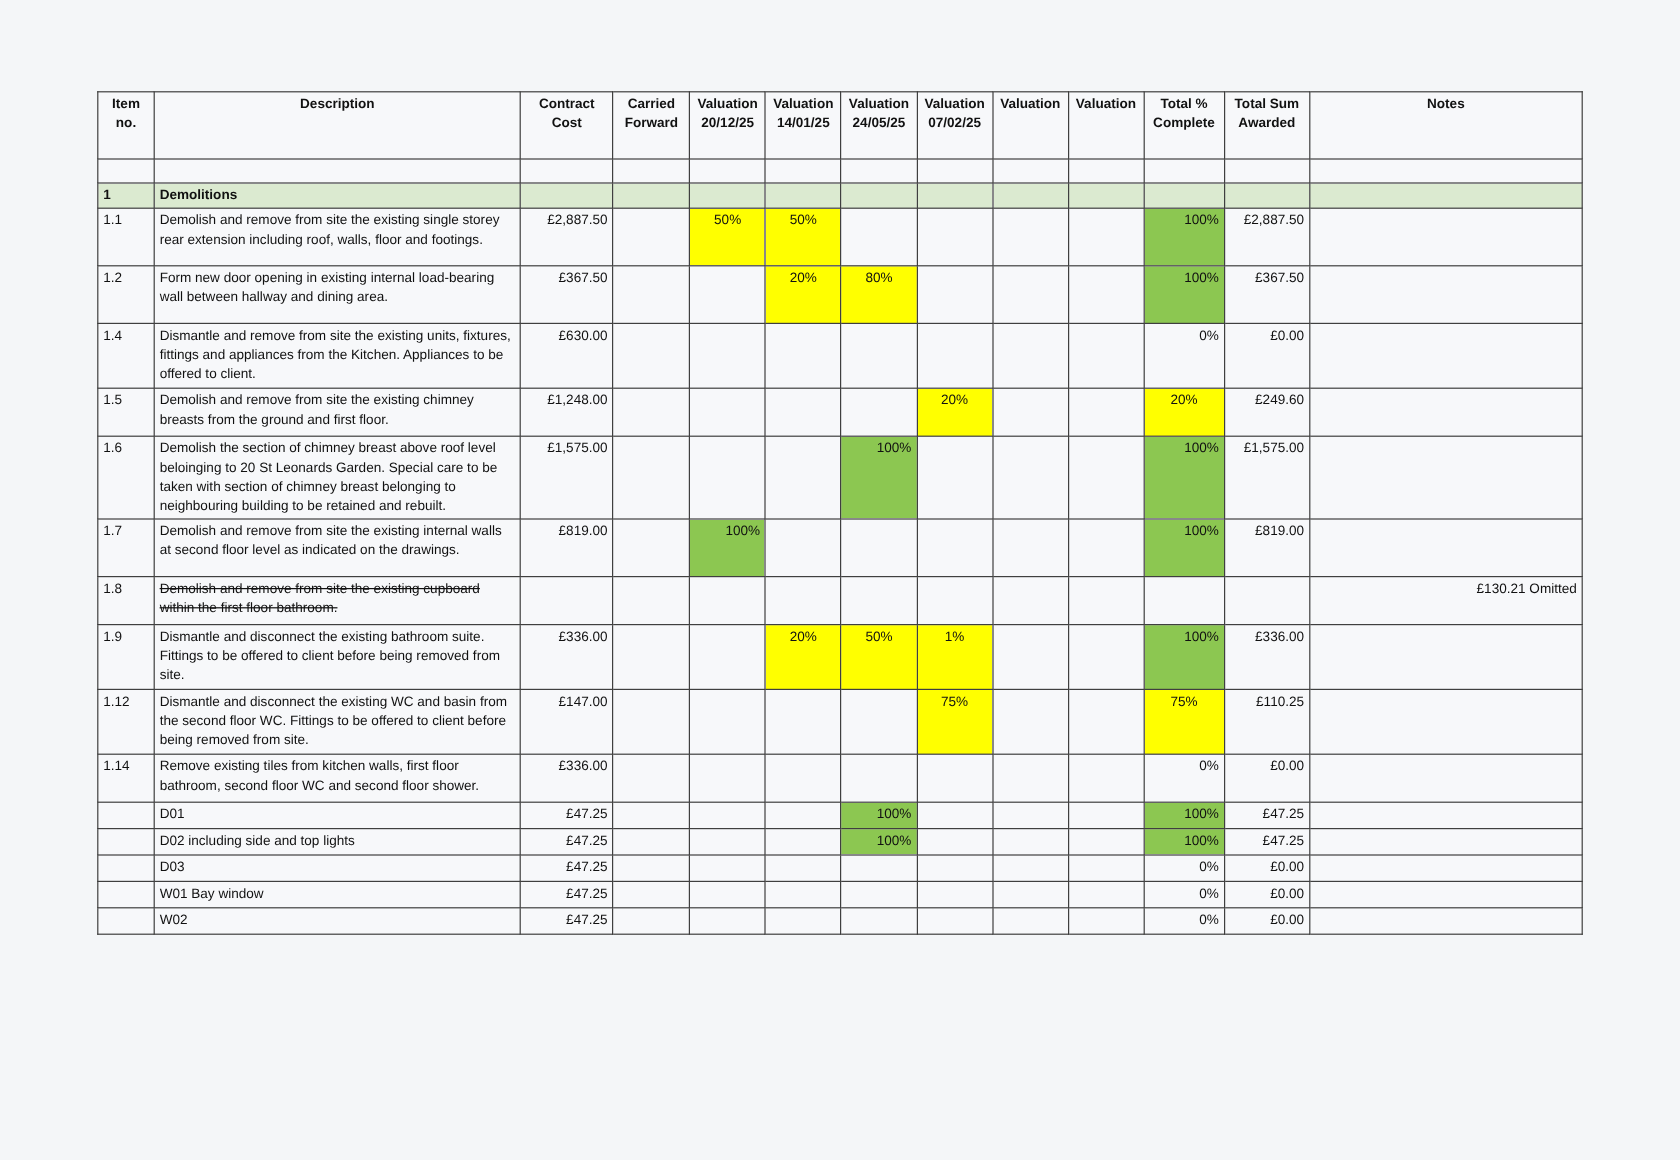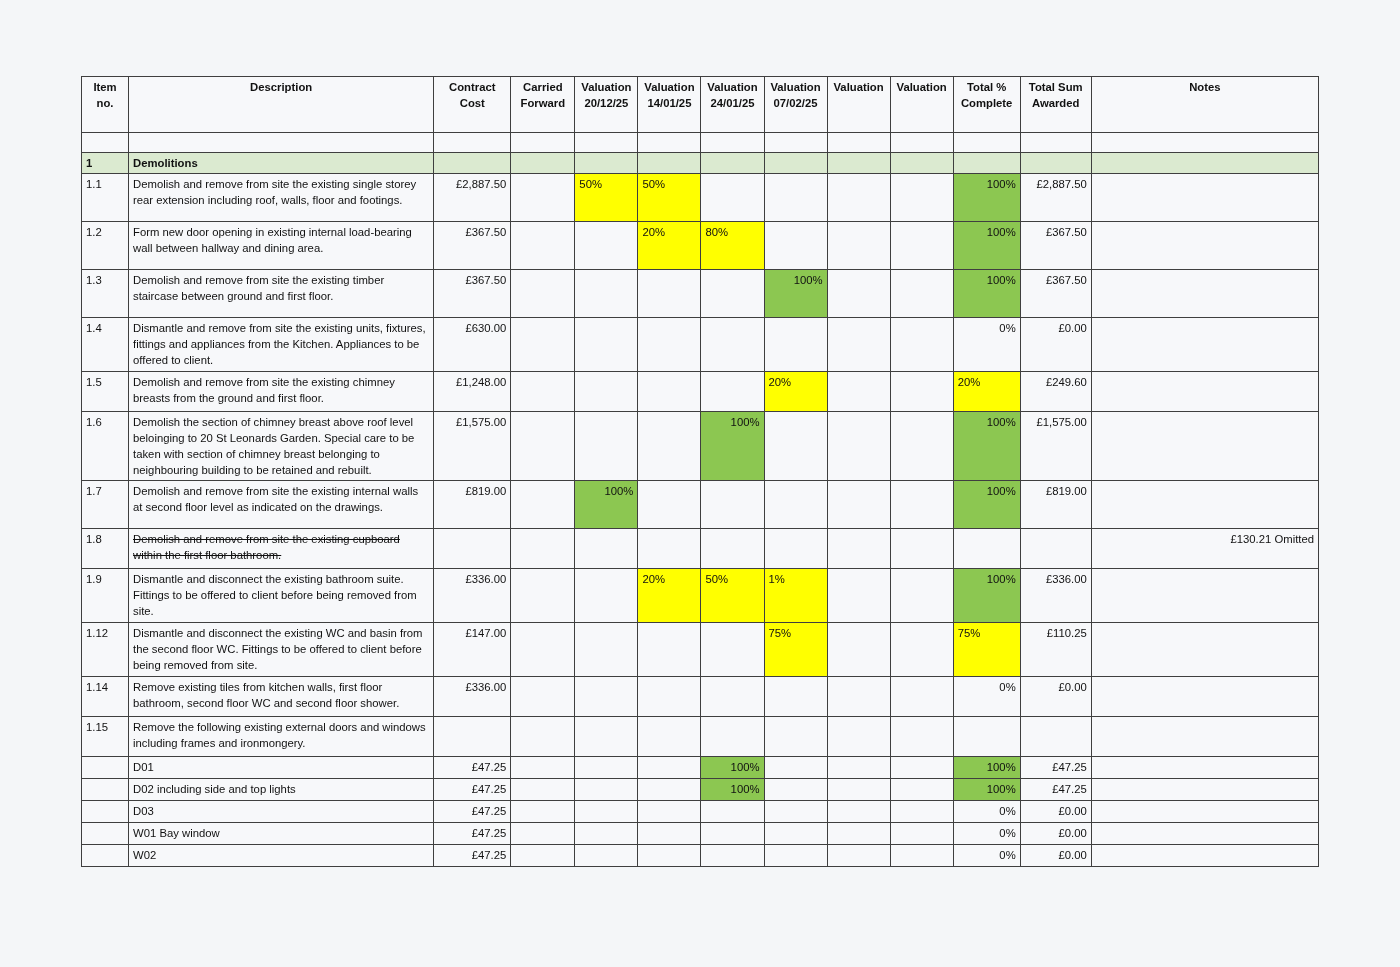--- a/index.html
+++ b/index.html
@@ -66,21 +66,21 @@
   tr.section-row td {
     background: #dbead0;
     font-weight: bold;
     height: 19px;
     vertical-align: middle;
   }
 
   
   .num      { text-align: right; }
   .mid      { vertical-align: middle; }
-  .yellow   { background: #ffff00 !important; text-align: left; }
+  .yellow   { background: #ffff00 !important; text-align: center; }
   .green    { background: #8cc751 !important; text-align: right; margin-left: 36px; }
   .strike   { text-decoration: line-through; }
   .desc     { padding-left: 5px; }
   .item     { padding-left: 3px; }
   tr.r-h48 td { height: 48px; }
   tr.r-h54 td { height: 54px; }
   tr.r-h68 td { height: 68px; }
   tr.r-h40 td { height: 40px; }
   tr.r-h22 td { height: 22px; }
 </style>
@@ -123,21 +123,21 @@
           <th>
             <span class="hl">Valuation</span>
             <span class="hl">20/12/25</span>
           </th>
           <th>
             <span class="hl">Valuation</span>
             <span class="hl">14/01/25</span>
           </th>
           <th>
             <span class="hl">Valuation</span>
-            <span class="hl">24/01/25</span>
+            <span class="hl">24/05/25</span>
           </th>
           <th>
             <span class="hl">Valuation</span>
             <span class="hl">07/02/25</span>
           </th>
           <th>
             <span class="hl">Valuation</span>
           </th>
           <th>
             <span class="hl">Valuation</span>
@@ -209,35 +209,20 @@
           <td class="num"></td>
           <td class="num yellow">20%</td>
           <td class="num yellow">80%</td>
           <td class="num"></td>
           <td class="num"></td>
           <td class="num"></td>
           <td class="num green">100%</td>
           <td class="num">£367.50</td>
           <td class="num"></td>
         </tr>
-        <tr class="r-h48">
-          <td class="item">1.3</td>
-          <td class="desc">Demolish and remove from site the existing timber staircase between ground and first floor.</td>
-          <td class="num">£367.50</td>
-          <td class="num"></td>
-          <td class="num"></td>
-          <td class="num"></td>
-          <td class="num"></td>
-          <td class="num green">100%</td>
-          <td class="num"></td>
-          <td class="num"></td>
-          <td class="num green">100%</td>
-          <td class="num">£367.50</td>
-          <td class="num"></td>
-        </tr>
         <tr class="r-h54">
           <td class="item">1.4</td>
           <td class="desc">Dismantle and remove from site the existing units, fixtures, fittings and appliances from the Kitchen. Appliances to be offered to client.</td>
           <td class="num">£630.00</td>
           <td class="num"></td>
           <td class="num"></td>
           <td class="num"></td>
           <td class="num"></td>
           <td class="num"></td>
           <td class="num"></td>
@@ -344,35 +329,20 @@
           <td class="num"></td>
           <td class="num"></td>
           <td class="num"></td>
           <td class="num"></td>
           <td class="num"></td>
           <td class="num"></td>
           <td class="num">0%</td>
           <td class="num">£0.00</td>
           <td class="num"></td>
         </tr>
-        <tr class="r-h40">
-          <td class="item">1.15</td>
-          <td class="desc">Remove the following existing external doors and windows including frames and ironmongery.</td>
-          <td class="num"></td>
-          <td class="num"></td>
-          <td class="num"></td>
-          <td class="num"></td>
-          <td class="num"></td>
-          <td class="num"></td>
-          <td class="num"></td>
-          <td class="num"></td>
-          <td class="num"></td>
-          <td class="num"></td>
-          <td class="num"></td>
-        </tr>
         <tr class="r-h22">
           <td class="item"></td>
           <td class="desc">D01</td>
           <td class="num">£47.25</td>
           <td class="num"></td>
           <td class="num"></td>
           <td class="num"></td>
           <td class="num green">100%</td>
           <td class="num"></td>
           <td class="num"></td>

